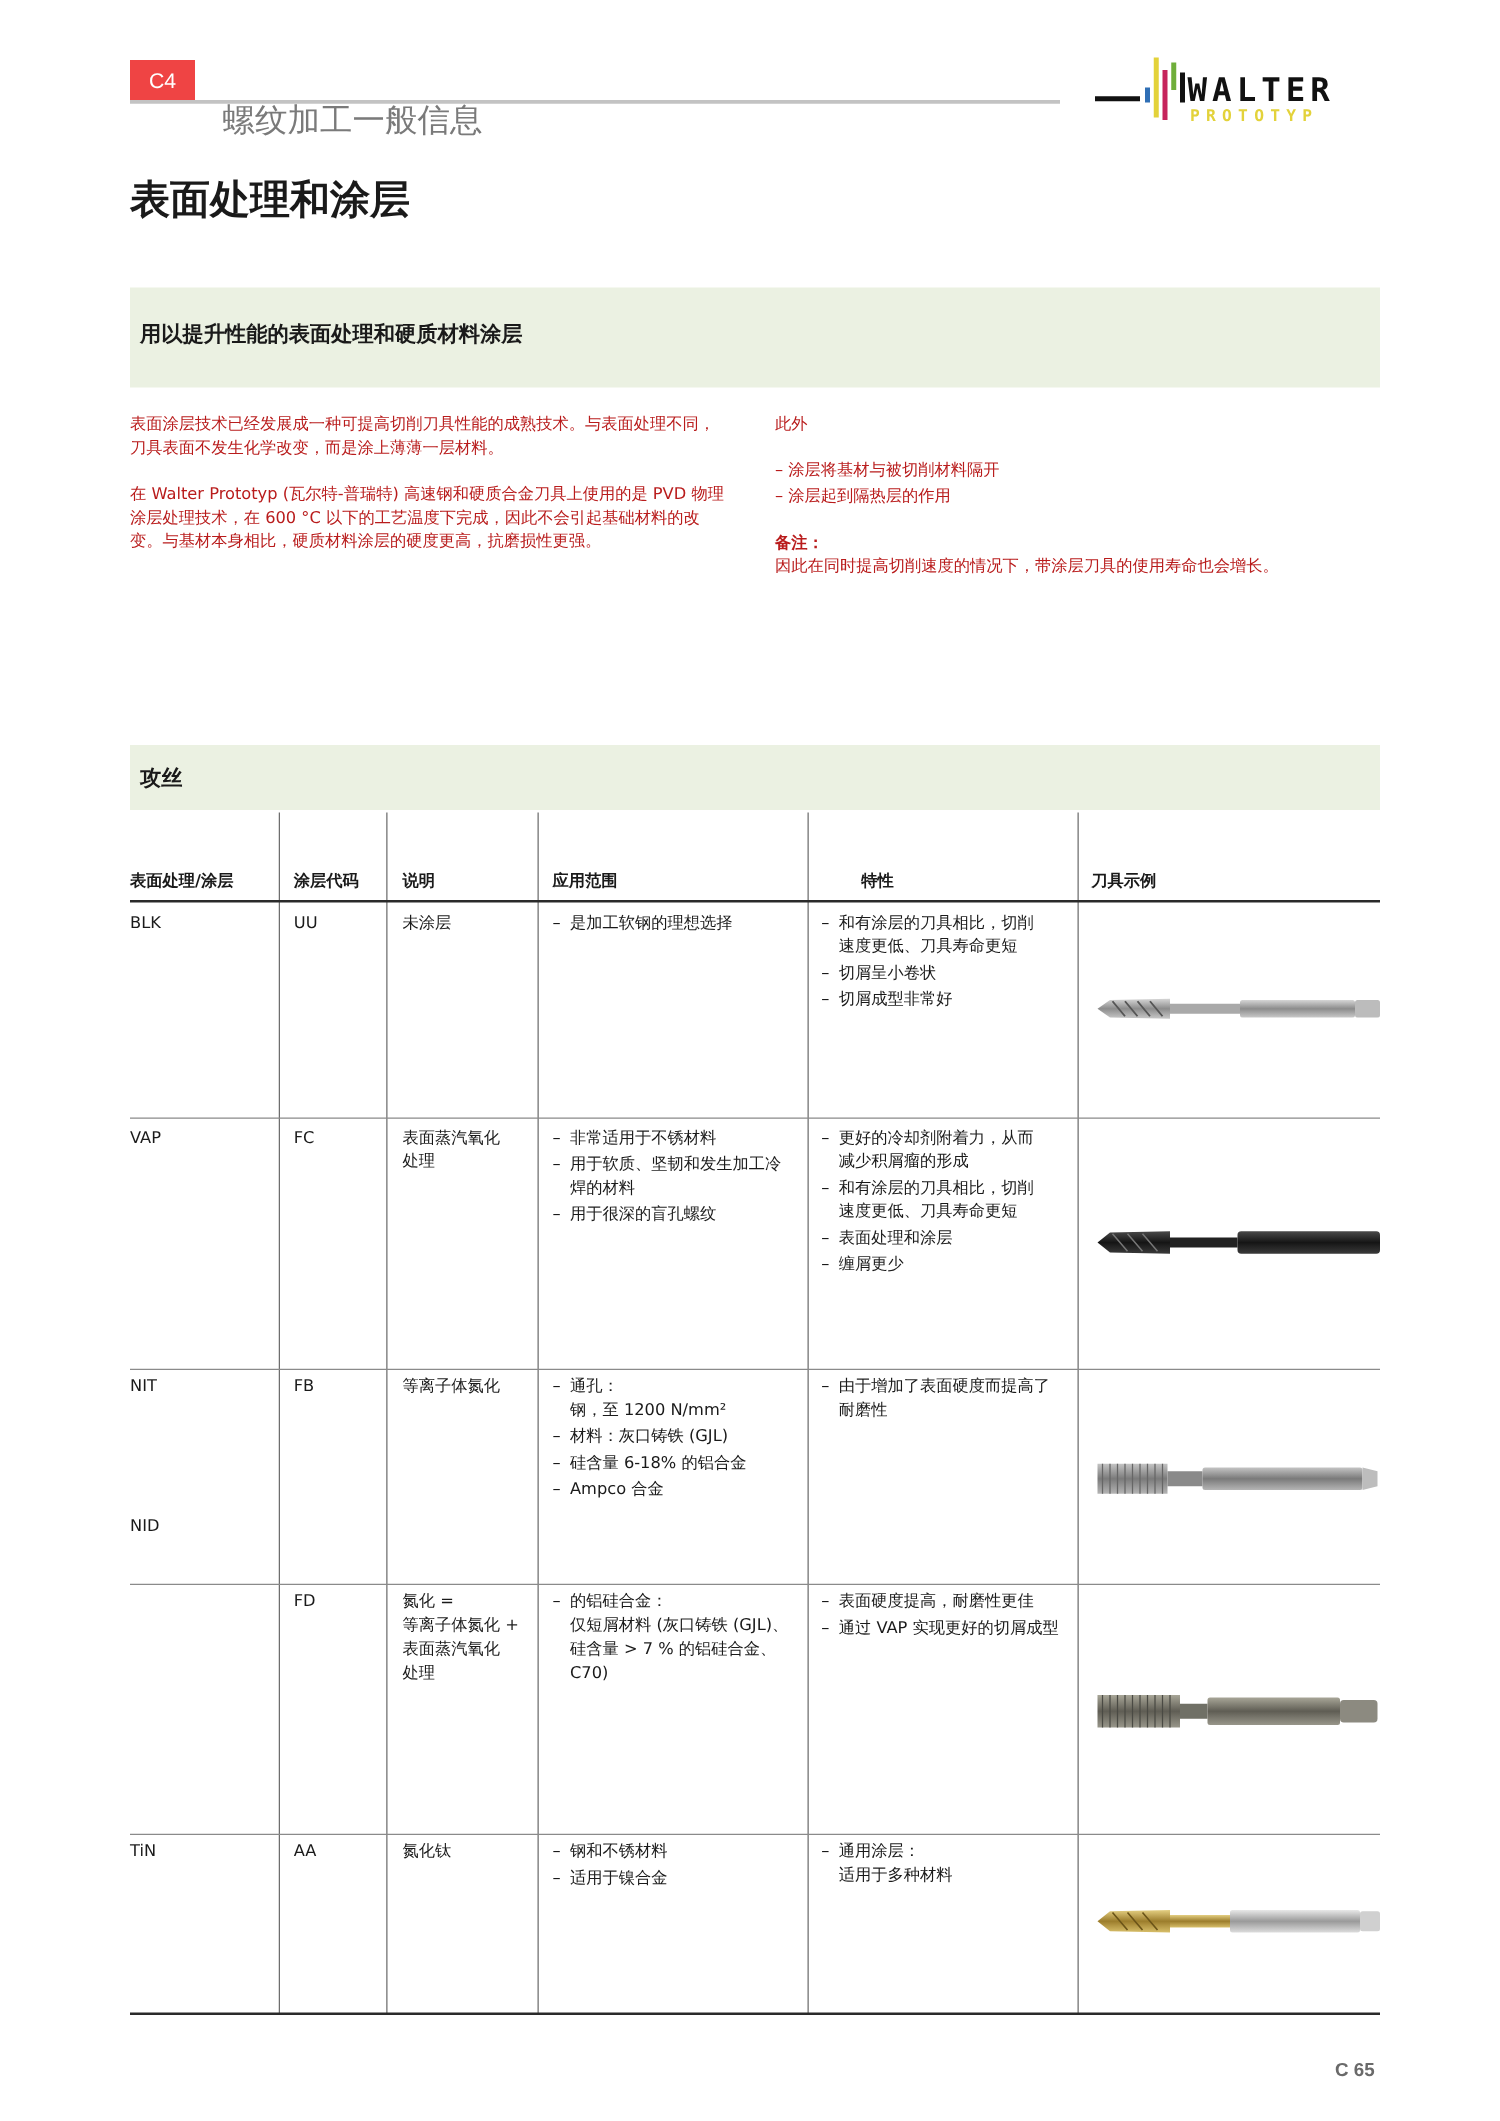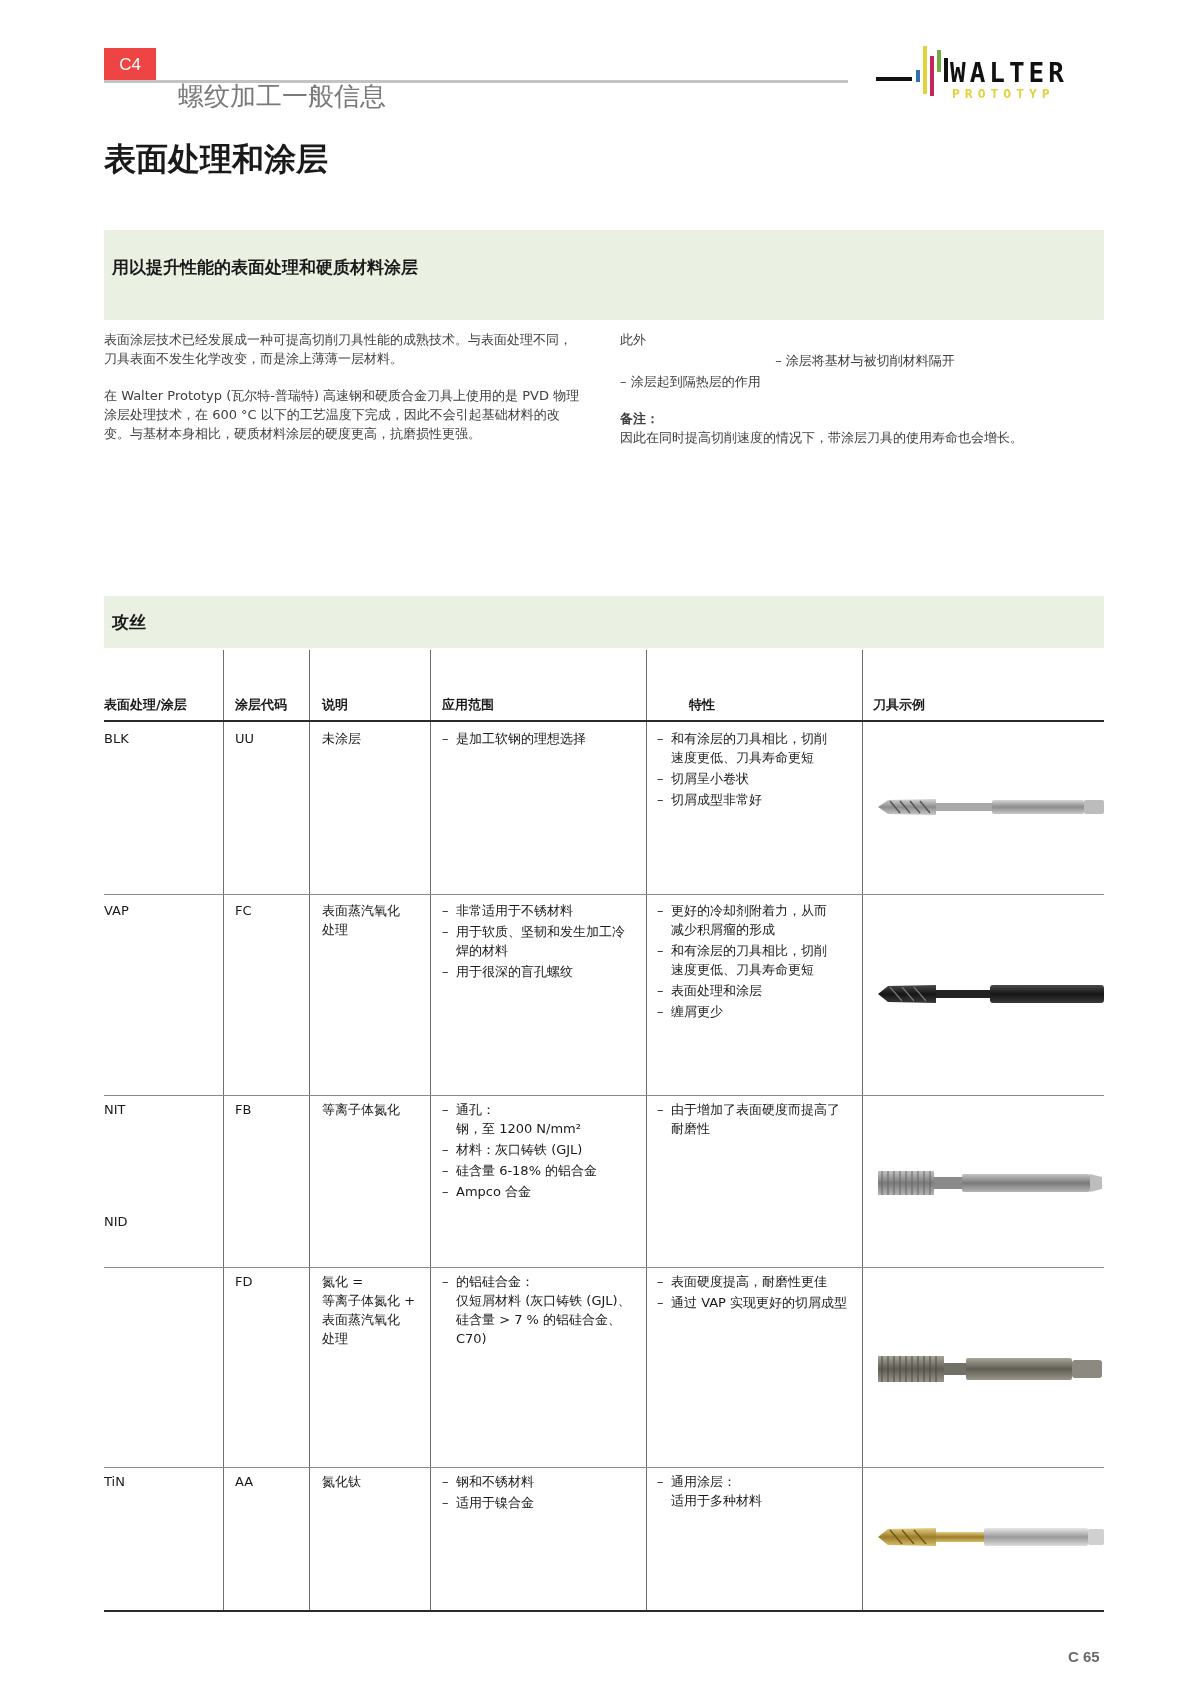--- a/index.html
+++ b/index.html
@@ -14,21 +14,21 @@
   .logo { position: absolute; left: 876px; top: 44px; width: 240px; height: 62px; }
   .logo .bar { position: absolute; }
   .logo .wordmark { position: absolute; left: 74px; top: 14px; font-family: "DejaVu Sans Mono", monospace; font-weight: bold; font-size: 26px; letter-spacing: 4px; color: #111; }
   .logo .subword { position: absolute; left: 76px; top: 42px; font-family: "DejaVu Sans Mono", monospace; font-weight: bold; font-size: 13px; letter-spacing: 5px; color: #e3d23a; }
 
   .page-title { position: absolute; left: 104px; top: 138px; font-size: 32px; font-weight: bold; color: #1a1a1a; }
 
   .band { position: absolute; left: 104px; width: 1000px; background: #ebf1e2; }
   .band-title { position: absolute; left: 8px; font-size: 17px; font-weight: bold; color: #1a1a1a; }
 
-  .text-block { position: absolute; font-size: 13px; line-height: 19px; color: #404040; }
+  .text-block { position: absolute; font-size: 13px; line-height: 19px; color: #b91c1c; }
   .text-block p { margin-bottom: 18px; }
   .text-block .note-label { font-weight: bold; }
   .vline { position: absolute; top: 650px; width: 1px; background: #6e6e6e; height: 962px; }
   .thead { position: absolute; top: 696px; font-size: 13px; font-weight: bold; }
   .hrule { position: absolute; left: 104px; width: 1000px; background: #2a2a2a; }
   .rowsep { position: absolute; left: 104px; width: 1000px; height: 1px; background: #8a8a8a; }
 
   .cell { position: absolute; font-size: 13px; line-height: 19px; color: #1a1a1a; }
   .bullets { list-style: none; }
   .bullets li { position: relative; padding-left: 14px; margin-bottom: 2px; }
@@ -52,32 +52,32 @@
   <div class="bar" style="left:47px;top:2px;width:4px;height:48px;background:#e3d23a;"></div>
   <div class="bar" style="left:54px;top:12px;width:4px;height:40px;background:#c6245c;"></div>
   <div class="bar" style="left:61px;top:6px;width:4px;height:22px;background:#6fae3a;"></div>
   <div class="bar" style="left:68px;top:14px;width:4px;height:24px;background:#111;"></div>
   <div class="wordmark">WALTER</div>
   <div class="subword">PROTOTYP</div>
 </div>
 
 <div class="page-title">表面处理和涂层</div>
 
-<div class="band" style="top:230px;height:90px;">
+<div class="band" style="top:230px;height:80px;">
   <div class="band-title" style="top:26px;">用以提升性能的表面处理和硬质材料涂层</div>
 </div>
 
 <div class="text-block" style="left:104px;top:330px;width:478px;">
   <p>表面涂层技术已经发展成一种可提高切削刀具性能的成熟技术。与表面处理不同，刀具表面不发生化学改变，而是涂上薄薄一层材料。</p>
   <p>在 Walter Prototyp (瓦尔特-普瑞特) 高速钢和硬质合金刀具上使用的是 PVD 物理涂层处理技术，在 600 °C 以下的工艺温度下完成，因此不会引起基础材料的改变。与基材本身相比，硬质材料涂层的硬度更高，抗磨损性更强。</p>
 </div>
 
 <div class="text-block" style="left:620px;top:330px;width:490px;">
   <div>此外</div>
-  <div style="margin-top:2px;text-align:center;">– 涂层将基材与被切削材料隔开</div>
+  <div style="margin-top:18px;">– 涂层将基材与被切削材料隔开</div>
   <div style="margin-top:2px;">– 涂层起到隔热层的作用</div>
   <div class="note-label" style="margin-top:18px;">备注：</div>
   <div>因此在同时提高切削速度的情况下，带涂层刀具的使用寿命也会增长。</div>
 </div>
 
 <div class="band" style="top:596px;height:52px;">
   <div class="band-title" style="top:15px;">攻丝</div>
 </div>
 
 <div class="vline" style="left:223px;"></div>

